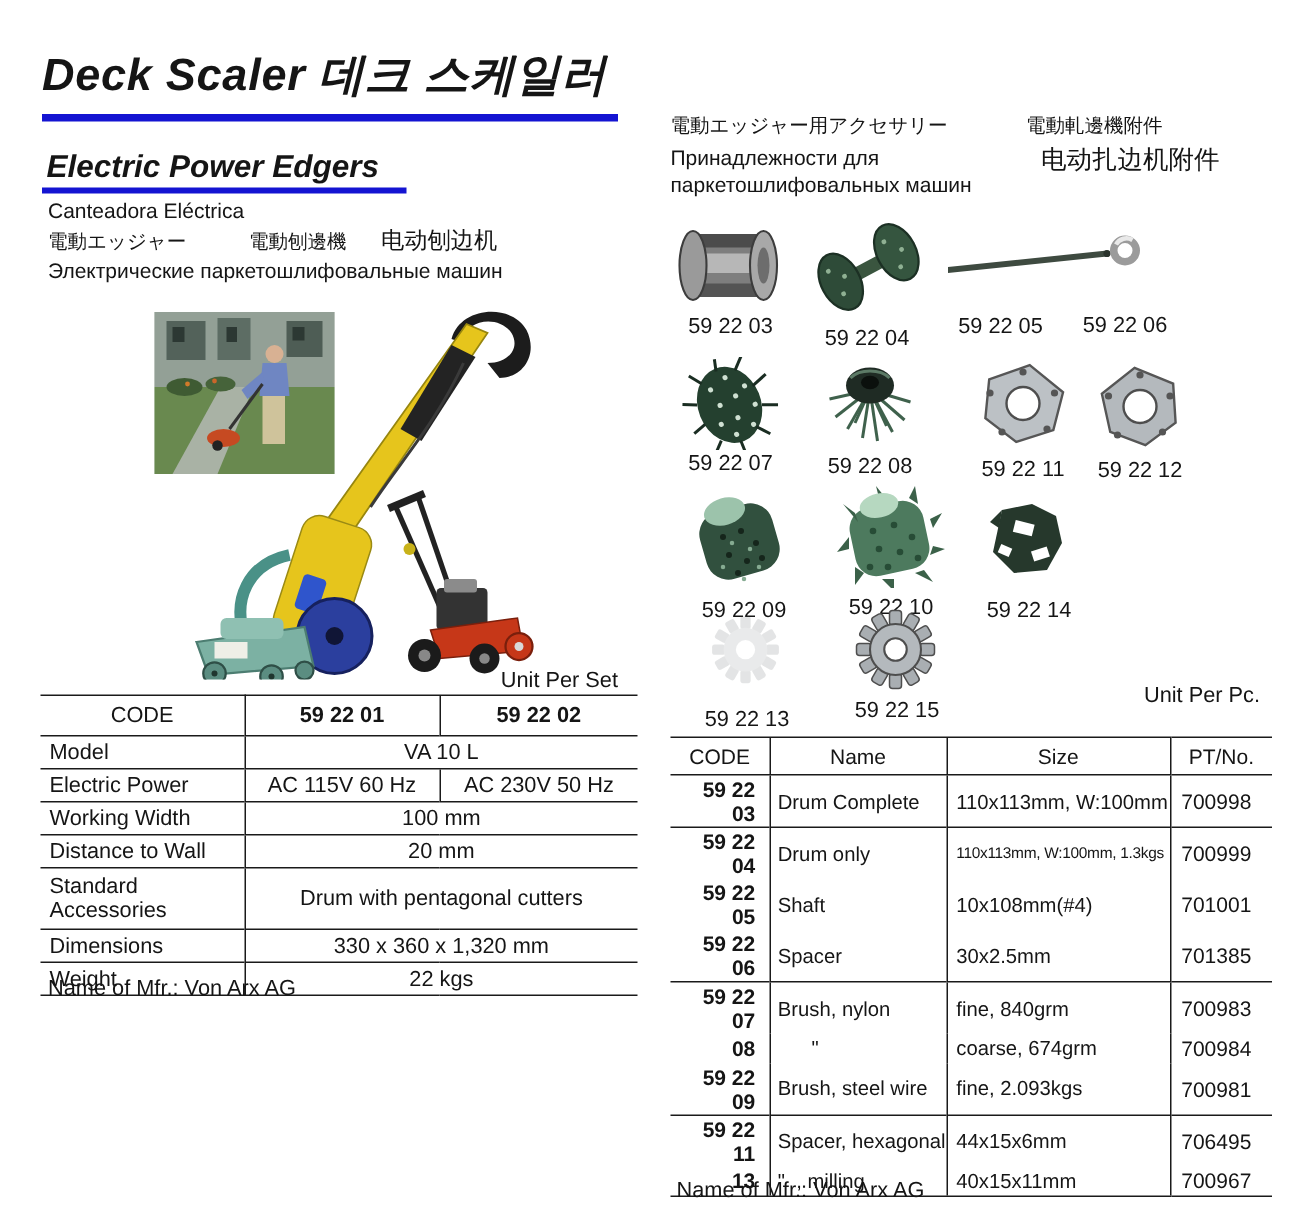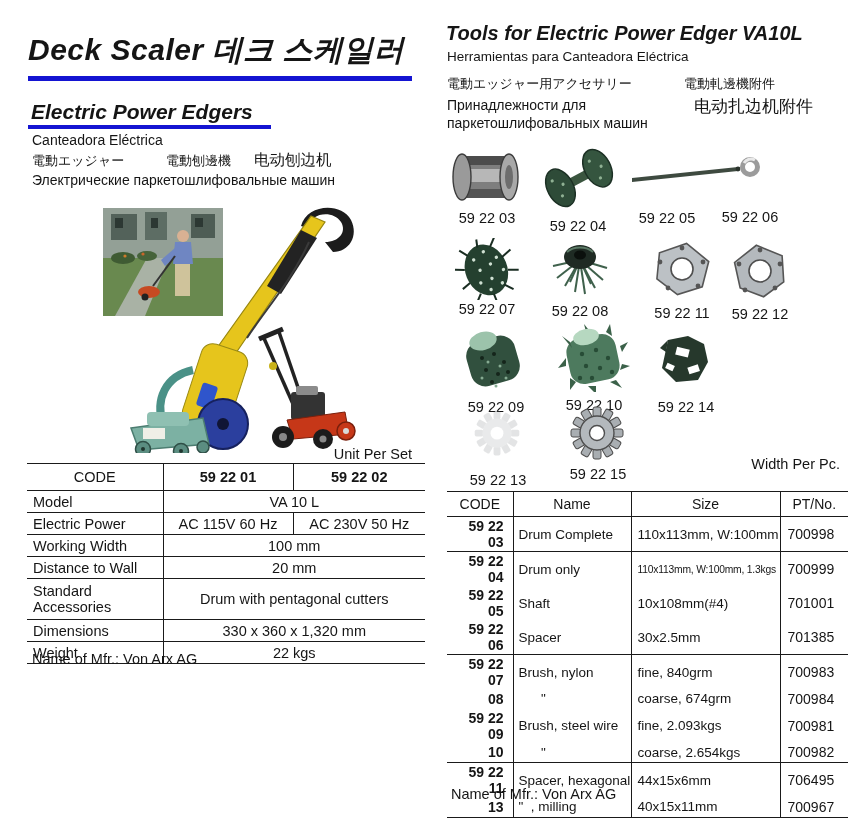--- a/index.html
+++ b/index.html
@@ -166,22 +166,20 @@
     </tr>
     <tr>
       <td class="lbl">Weight</td>
       <td class="val" colspan="2">22 kgs</td>
     </tr>
   </tbody>
     </table>
 
   <div class="abs mfr" style="left:32px;top:651px;">Name of Mfr.: Von Arx AG</div>
 
-  <div class="abs title-right" style="left:446px;top:22px;">Tools for Electric Power Edger VA10L</div>
-  <div class="abs" style="left:447px;top:49px;font-size:13.5px;white-space:nowrap;">Herramientas para Canteadora Eléctrica</div>
   <div class="abs sub-sm" style="left:447px;top:75px;">電動エッジャー用アクセサリー</div>
   <div class="abs sub-sm" style="left:684px;top:75px;">電動軋邊機附件</div>
   <div class="abs sub" style="left:447px;top:97px;">Принадлежности для</div>
   <div class="abs zh-big" style="left:694px;top:95px;">电动扎边机附件</div>
   <div class="abs sub" style="left:447px;top:115px;">паркетошлифовальных машин</div>
 
   <div class="abs" style="left:440px;top:135px;width:424px;height:355px;">
 
     <svg class="abs" style="left:10px;top:15px;" width="72" height="54" viewBox="0 0 72 54">
       <rect x="12" y="6" width="46" height="42" fill="#7e7e7e"></rect>
@@ -386,21 +384,21 @@
         <rect x="27" y="1" width="8" height="10" rx="2" transform="rotate(240 31 27)"></rect>
         <rect x="27" y="1" width="8" height="10" rx="2" transform="rotate(270 31 27)"></rect>
         <rect x="27" y="1" width="8" height="10" rx="2" transform="rotate(300 31 27)"></rect>
         <rect x="27" y="1" width="8" height="10" rx="2" transform="rotate(330 31 27)"></rect>
       </g>
       <circle cx="31" cy="27" r="17" fill="#b4b9bd" stroke="#4e4e4e" stroke-width="1.4"></circle>
       <circle cx="31" cy="27" r="7.5" fill="#fff" stroke="#4e4e4e" stroke-width="1.4"></circle>
     </svg>
     <div class="tool-label" style="left:118px;top:331px;width:80px;">59 22 15</div>
 
-    <div class="abs unit" style="left:270px;top:321px;width:130px;">Width Per Pc.</div>
+    <div class="abs unit" style="left:270px;top:321px;width:130px;">Unit Per Pc.</div>
   </div>
 
   <table class="parts abs" style="left:447px;top:491px;">
     <colgroup>
         <col style="width:66px">
         <col style="width:118px">
         <col style="width:149px">
         <col style="width:68px">
       </colgroup>
     <tbody>
@@ -445,26 +443,20 @@
       <td class="nm">      "</td>
       <td class="sz">coarse, 674grm</td>
       <td class="pt">700984</td>
     </tr>
     <tr>
       <td class="code">59 22 09</td>
       <td class="nm">Brush, steel wire</td>
       <td class="sz">fine, 2.093kgs</td>
       <td class="pt">700981</td>
     </tr>
-    <tr>
-      <td class="code">10</td>
-      <td class="nm">      "</td>
-      <td class="sz">coarse, 2.654kgs</td>
-      <td class="pt">700982</td>
-    </tr>
     <tr class="g">
       <td class="code">59 22 11</td>
       <td class="nm">Spacer, hexagonal</td>
       <td class="sz">44x15x6mm</td>
       <td class="pt">706495</td>
     </tr>
     <tr>
       <td class="code">13</td>
       <td class="nm">"  , milling</td>
       <td class="sz">40x15x11mm</td>

